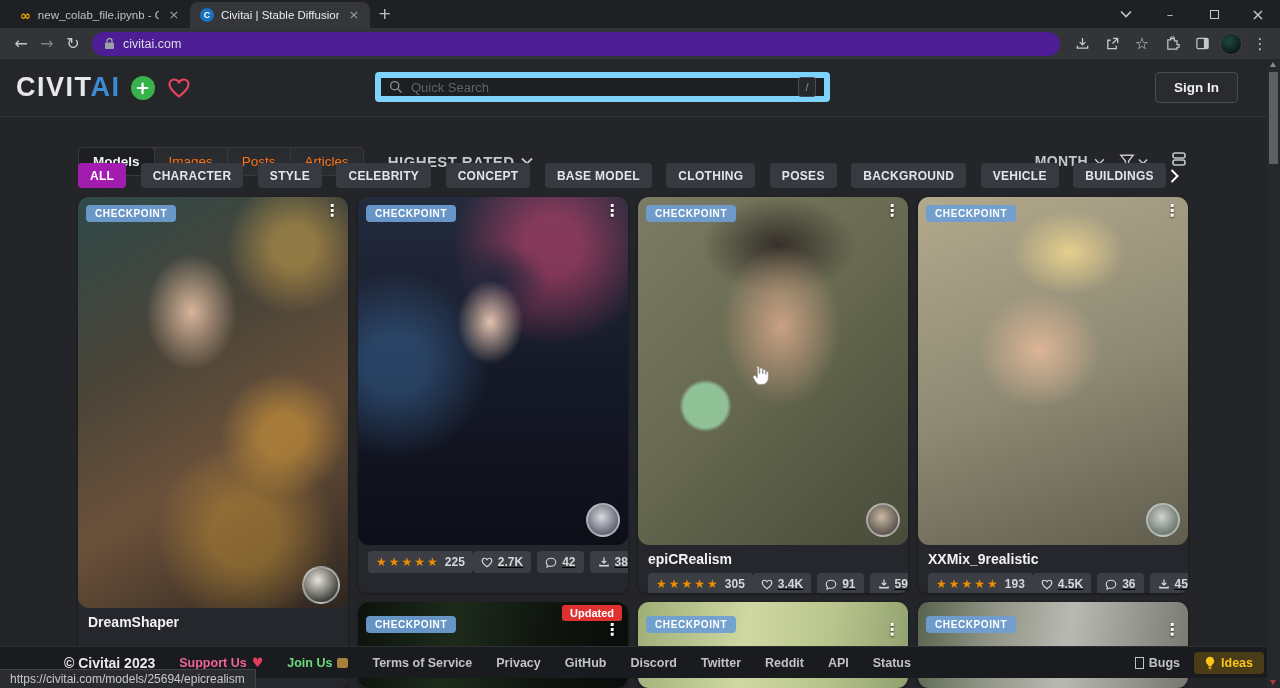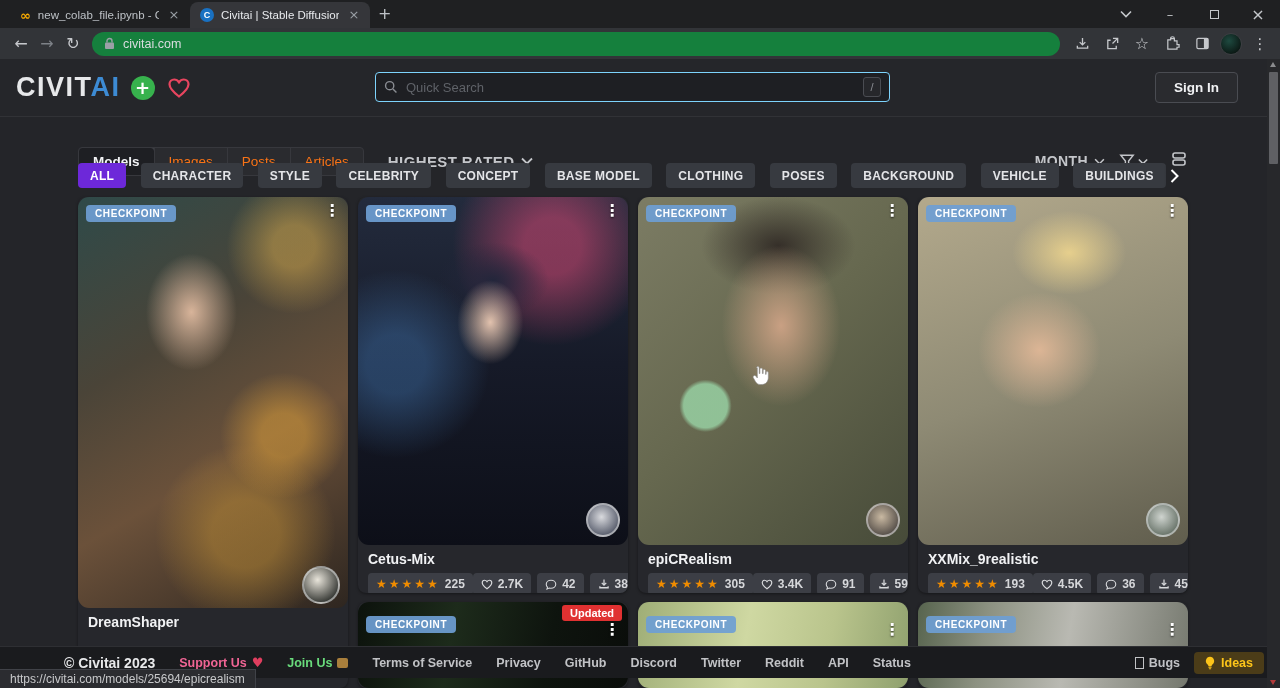--- a/index.html
+++ b/index.html
@@ -18,70 +18,70 @@
   .favicon-colab { color:#f9ab00; font-weight:bold; font-size:13px; }
   .favicon-civitai { width:14px; height:14px; min-width:14px; border-radius:50%; background:#1971c2; color:#fff; font-size:9px; font-weight:bold; display:flex; align-items:center; justify-content:center; }
   .newtab-btn { color:#bdc1c6; font-size:16px; margin:0 0 5px 8px; }
   .win-controls { position:absolute; right:0; top:0; height:28px; display:flex; align-items:center; }
   .win-btn { width:44px; height:28px; display:flex; align-items:center; justify-content:center; color:#c4c7cb; font-size:13px; }
   .win-max-square { width:9px; height:9px; border:1.3px solid #c4c7cb; }
 
   .toolbar { position:absolute; top:28px; left:0; width:1280px; height:31px; background:#323438; display:flex; align-items:center; padding:0 8px; }
   .nav-btn { width:26px; height:26px; display:flex; align-items:center; justify-content:center; color:#c6c8cc; font-size:16px; }
   .nav-btn.dim { color:#7d8187; }
-  .omnibox { flex:1; height:24px; margin:0 10px 0 6px; background:#15803d; border-radius:12px; display:flex; align-items:center; padding:0 12px; gap:8px; }
+  .omnibox { flex:1; height:24px; margin:0 10px 0 6px; background:#4c1d95; border-radius:12px; display:flex; align-items:center; padding:0 12px; gap:8px; }
   .omnibox-url { color:#dadce0; font-size:12.5px; }
   .tb-icons { display:flex; align-items:center; gap:6px; }
   .tb-ic { width:24px; height:24px; display:flex; align-items:center; justify-content:center; color:#c6c8cc; }
   .tb-avatar { width:22px; height:22px; border-radius:50%; background:radial-gradient(circle at 40% 35%, #1e4a40, #0b1814 75%); border:1px solid #3c3e42; }
 
   
   .site-header { position:absolute; top:59px; left:0; width:1280px; height:58px; background:#25262a; border-bottom:1px solid #313236; display:flex; align-items:center; padding:0 16px; }
   .logo { display:flex; align-items:center; gap:10px; }
   .logo-word { font-size:27px; font-weight:800; letter-spacing:1.5px; transform:scaleY(1.05); }
   .logo-civit { color:#e7e8ea; }
   .logo-ai { color:#3d8bd4; }
   .logo-plus { width:24px; height:24px; border-radius:50%; background:#37b24d; color:#fff; font-size:18px; font-weight:bold; display:flex; align-items:center; justify-content:center; line-height:1; }
   .logo-heart { color:#e8455f; font-size:24px; margin-left:2px; }
-  .search-wrap { position:absolute; left:375px; top:13px; width:515px; height:30px; background:#1e1f23; border:1px solid #7dd3fc; border-radius:4px; display:flex; align-items:center; padding:0 8px; gap:8px; }
+  .search-wrap { position:absolute; left:375px; top:13px; width:455px; height:30px; background:#1e1f23; border:6px solid #7dd3fc; border-radius:4px; display:flex; align-items:center; padding:0 8px; gap:8px; }
   .search-input { flex:1; background:transparent; border:none; outline:none; color:#c9cacc; font-size:13px; font-family:"Liberation Sans",sans-serif; }
   .search-input::placeholder { color:#5f6268; }
   .slash-badge { min-width:18px; height:20px; border:1px solid #4a4c52; border-radius:3px; color:#8a8d93; font-size:11px; display:flex; align-items:center; justify-content:center; padding:0 5px; background:#26272b; }
   .signin-btn { position:absolute; right:42px; top:13px; height:31px; padding:0 18px; background:#2a2b2f; border:1px solid #4a4c52; border-radius:4px; color:#f0f1f3; font-size:13.5px; font-weight:600; display:flex; align-items:center; }
 
   
   .nav-row { position:absolute; top:146px; left:78px; width:1110px; height:30px; display:flex; align-items:center; }
   .seg { display:flex; align-items:stretch; background:#2a2b2f; border:1px solid #37383d; border-radius:4px; height:29px; overflow:hidden; }
   .seg-item { display:flex; align-items:center; padding:0 14px; font-size:13.5px; color:#f97316; border-left:1px solid #37383d; }
   .seg-item:first-child { border-left:none; }
   .seg-item.active { background:#1e1f23; color:#f2f3f5; font-weight:700; border-radius:4px; border:1px solid #45474d; margin:-1px; }
   .sort-label { display:flex; align-items:center; gap:7px; margin-left:24px; font-size:15px; font-weight:700; letter-spacing:.4px; color:#c4c6ca; }
   .nav-right { margin-left:auto; display:flex; align-items:center; gap:14px; color:#c4c6ca; }
   .period-label { display:flex; align-items:center; gap:6px; font-size:14px; font-weight:700; letter-spacing:.4px; }
   .funnel-wrap { display:flex; align-items:center; gap:3px; }
 
   
   .chips-row { position:absolute; top:163px; left:78px; width:1102px; height:26px; overflow:hidden; white-space:nowrap; }
   .chip { display:inline-flex; align-items:center; height:25px; padding:0 12px; margin-right:10px; background:#373a40; border-radius:4px; color:#e4e5e8; font-size:12px; font-weight:700; letter-spacing:.3px; }
-  .chip.active { background:#6d28d9; color:#fff; }
+  .chip.active { background:#a21caf; color:#fff; }
   .chips-next { position:absolute; top:166px; left:1164px; width:20px; height:20px; display:flex; align-items:center; justify-content:center; color:#fff; background:linear-gradient(90deg, rgba(36,37,41,0), #242529 55%); }
 
   
   .card { position:absolute; width:270px; background:#26272c; border-radius:8px; overflow:hidden; box-shadow:0 1px 3px rgba(0,0,0,.4); }
   .card-img { position:relative; width:100%;border-radius:11px; }
   .badge-type { position:absolute; top:8px; left:8px; background:rgba(110,158,212,.92); color:#fff; font-size:10px; font-weight:700; letter-spacing:.6px; padding:3px 9px; border-radius:4px; }
   .badge-updated { position:absolute; top:3px; right:6px; background:#e03131; color:#fff; font-size:11px; font-weight:600; padding:2px 8px; border-radius:3px; }
   .card-kebab { position:absolute; top:6px; right:8px; color:#fff; font-size:16px; font-weight:bold; text-shadow:0 1px 2px rgba(0,0,0,.7); line-height:1; }
   .card-avatar { position:absolute; right:8px; bottom:8px; width:34px; height:34px; border-radius:50%; border:2px solid rgba(230,230,230,.55); }
   .card-foot { padding:6px 10px 8px; }
   .card-title { color:#f1f2f4; font-size:14px; font-weight:700; margin-bottom:6px; }
   .stats-row { display:flex; align-items:center; }
   .pill { display:flex; align-items:center; gap:5px; background:rgba(65,67,74,.85); border-radius:4px; height:22px; padding:0 8px; color:#d6d7da; font-size:12px; font-weight:700; }
   .stars { color:#f08c00; font-size:12px; letter-spacing:2px; }
-  .pill-group { display:flex; gap:6px; margin-left:auto; }
+  .pill-group { display:flex; gap:6px; margin-left:auto;text-decoration:underline; }
   .img1 { height:411px;
     background:
       radial-gradient(ellipse 70px 90px at 42% 28%, #d8b49a 0%, rgba(216,180,154,0) 65%),
       radial-gradient(circle at 80% 12%, rgba(235,185,80,.45) 0 5%, rgba(235,185,80,0) 16%),
       radial-gradient(circle at 76% 58%, rgba(226,164,58,.5) 0 7%, rgba(226,164,58,0) 20%),
       radial-gradient(circle at 62% 82%, rgba(205,152,55,.45) 0 9%, rgba(205,152,55,0) 24%),
       linear-gradient(150deg, #2f4a49 0%, #4a4438 35%, #6b513a 62%, #2e2620 100%); }
   .img2 { height:348px;
     background:
       radial-gradient(ellipse 55px 70px at 49% 36%, #e2c2ae 0%, rgba(226,194,174,0) 60%),
@@ -293,21 +293,20 @@
     </div>
   </div>
 
   <div class="card" style="left:358px; top:197px; height:396px;">
     <div class="card-img img2">
       <span class="badge-type">CHECKPOINT</span>
       <span class="card-kebab glyph">⋮</span>
       <span class="card-avatar av2"></span>
     </div>
     <div class="card-foot">
-      <div class="card-title">Cetus-Mix</div>
       <div class="stats-row">
         <span class="pill">
           <span class="stars glyph">★★★★★</span>
           <span>225</span>
         </span>
         <span class="pill-group">
           <span class="pill">
             <svg width="12" height="11" viewBox="0 0 24 22">
                 <path d="M12 19.5C5.5 14.5 2.5 11 2.5 7.3 2.5 4.6 4.6 2.5 7.2 2.5c1.9 0 3.6 1 4.8 2.8 1.2-1.8 2.9-2.8 4.8-2.8 2.6 0 4.7 2.1 4.7 4.8 0 3.7-3 7.2-9.5 12.2z" fill="none" stroke="#d6d7da" stroke-width="2.4"></path>
               </svg>

